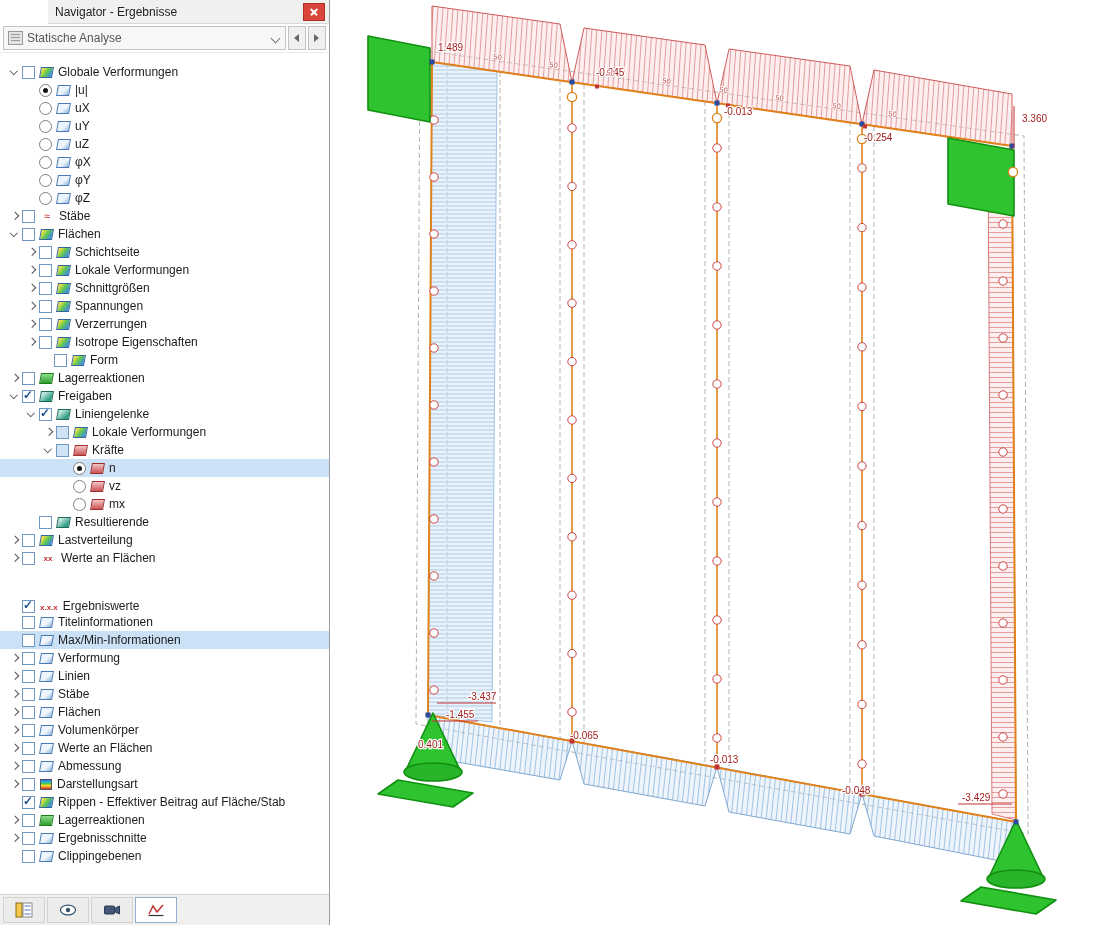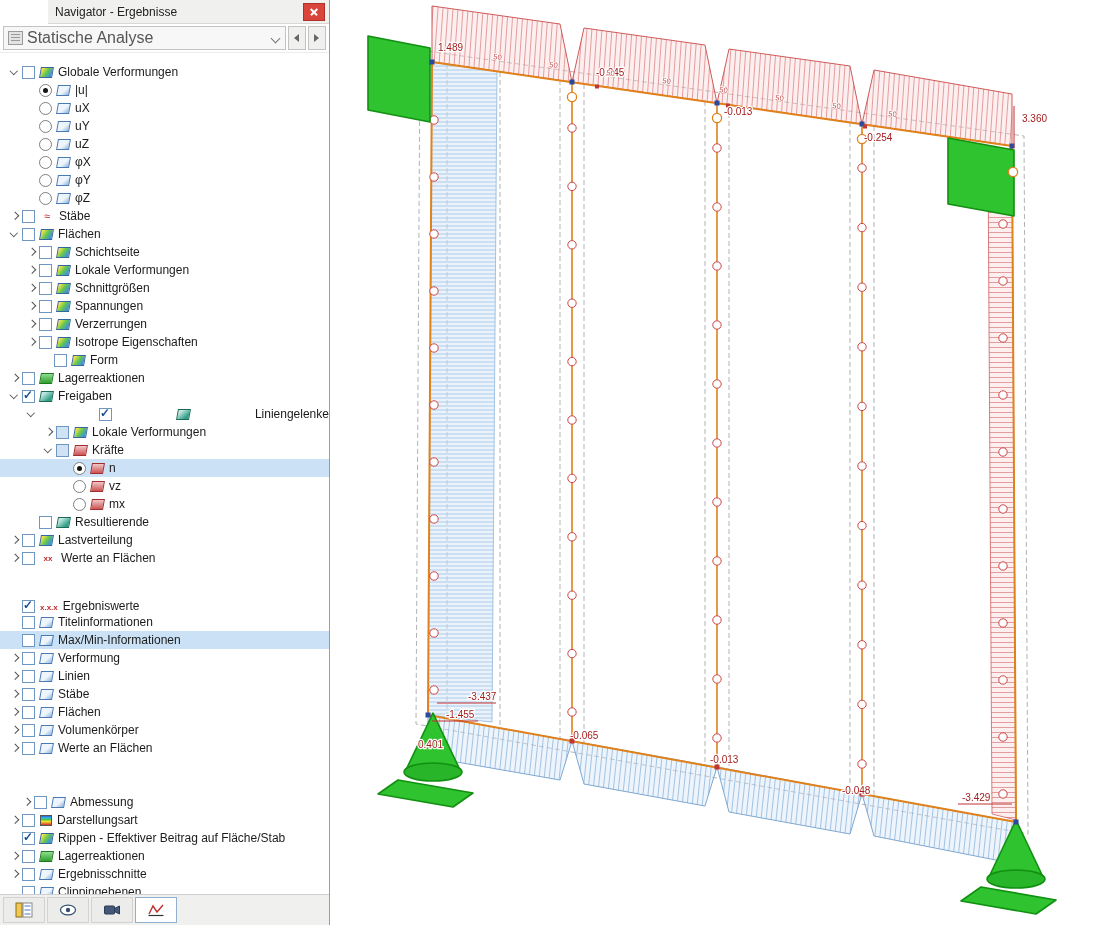--- a/index.html
+++ b/index.html
@@ -10,21 +10,21 @@
   #panel{position:absolute;left:0;top:0;width:330px;height:925px;background:#fff;border-right:1px solid #9c9c9c;box-sizing:border-box;display:flex;flex-direction:column;}
   .titlebar{height:23px;background:#f0f0ee;border-bottom:1px solid #d8d8d8;display:flex;align-items:center;position:relative;flex:none;margin-left:48px;}
   .titlebar .ttext{font-size:12px;color:#222;padding-left:7px;}
   .closebtn{position:absolute;right:4px;top:3px;width:20px;height:16px;background:#d9453a;border:1px solid #b03028;cursor:pointer;}
   .closebtn::before,.closebtn::after{content:'';position:absolute;left:50%;top:50%;width:9px;height:1.6px;background:#fff;}
   .closebtn::before{transform:translate(-50%,-50%) rotate(45deg);}
   .closebtn::after{transform:translate(-50%,-50%) rotate(-45deg);}
 
   .comborow{height:28px;display:flex;align-items:center;padding:0 3px;flex:none;border-bottom:1px solid #ececec;}
   .combo{flex:1;height:22px;background:#f7f7f7;border:1px solid #c3c3c3;display:flex;align-items:center;padding:0 4px;position:relative;}
-  .combo .ctext{font-size:16px;color:#555;padding-left:4px;}
+  .combo .ctext{font-size:12px;color:#555;padding-left:4px;}
   .doc-ico{width:13px;height:12px;background:#e3e3e3;border:1px solid #9a9a9a;position:relative;flex:none;}
   .doc-ico::after{content:'';position:absolute;left:2px;top:2px;right:2px;height:1px;background:#9a9a9a;box-shadow:0 3px 0 #9a9a9a,0 6px 0 #9a9a9a;}
   .combo .chev{position:absolute;right:6px;top:8px;width:6px;height:6px;border-right:1.4px solid #777;border-bottom:1.4px solid #777;transform:rotate(45deg);}
   .navarrow{width:16px;height:22px;background:#f0f0ee;border:1px solid #c3c3c3;margin-left:2px;position:relative;flex:none;cursor:pointer;}
   .navarrow::after{content:'';position:absolute;left:5px;top:7px;border-style:solid;}
   .navarrow.prev::after{border-width:4px 5px 4px 0;border-color:transparent #666 transparent transparent;}
   .navarrow.next::after{border-width:4px 0 4px 5px;border-color:transparent transparent transparent #666;}
 
   #tree{flex:1;overflow:hidden;padding-top:10px;}
   .trow{display:flex;align-items:center;height:18px;font-size:12px;color:#1b1b1b;white-space:nowrap;}
@@ -188,21 +188,21 @@
           <span class="cb"></span>
           <span class="ticon i-green"></span>
           <span class="tlabel">Lagerreaktionen</span>
         </div>
         <div class="trow" style="padding-left: 8px;">
           <span class="exp open"></span>
           <span class="cb on"></span>
           <span class="ticon i-flag"></span>
           <span class="tlabel">Freigaben</span>
         </div>
-        <div class="trow" style="padding-left: 25px; justify-content: space-between;">
+        <div class="trow" style="padding-left: 25px;">
           <span class="exp open"></span>
           <span class="cb on"></span>
           <span class="ticon i-flag"></span>
           <span class="tlabel">Liniengelenke</span>
         </div>
         <div class="trow" style="padding-left: 42px;">
           <span class="exp closed"></span>
           <span class="cb part"></span>
           <span class="ticon i-rainbow"></span>
           <span class="tlabel">Lokale Verformungen</span>
@@ -297,21 +297,21 @@
           <span class="cb"></span>
           <span class="ticon i-blue"></span>
           <span class="tlabel">Volumenkörper</span>
         </div>
         <div class="trow" style="padding-left: 8px;">
           <span class="exp closed"></span>
           <span class="cb"></span>
           <span class="ticon i-blue"></span>
           <span class="tlabel">Werte an Flächen</span>
         </div>
-        <div class="trow" style="padding-left: 20px; margin-top: 36px;">
+        <div class="trow" style="padding-left: 8px;">
           <span class="exp closed"></span>
           <span class="cb"></span>
           <span class="ticon i-blue"></span>
           <span class="tlabel">Abmessung</span>
         </div>
         <div class="trow" style="padding-left: 8px;">
           <span class="exp closed"></span>
           <span class="cb"></span>
           <span class="ticon i-gradientbar"></span>
           <span class="tlabel">Darstellungsart</span>

